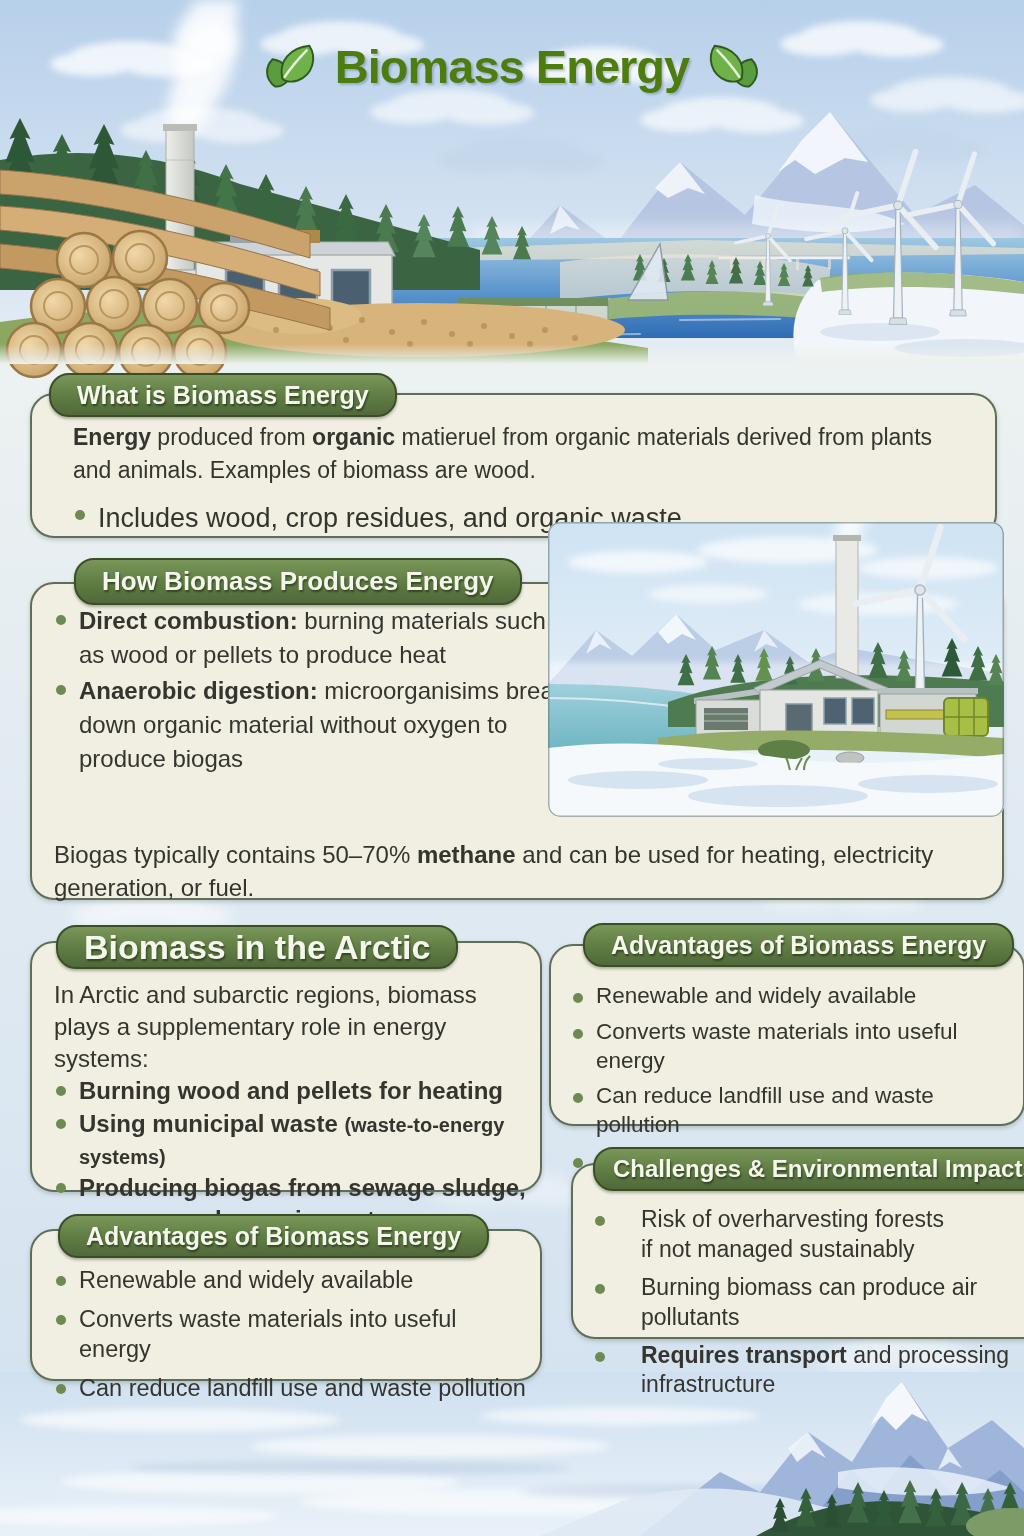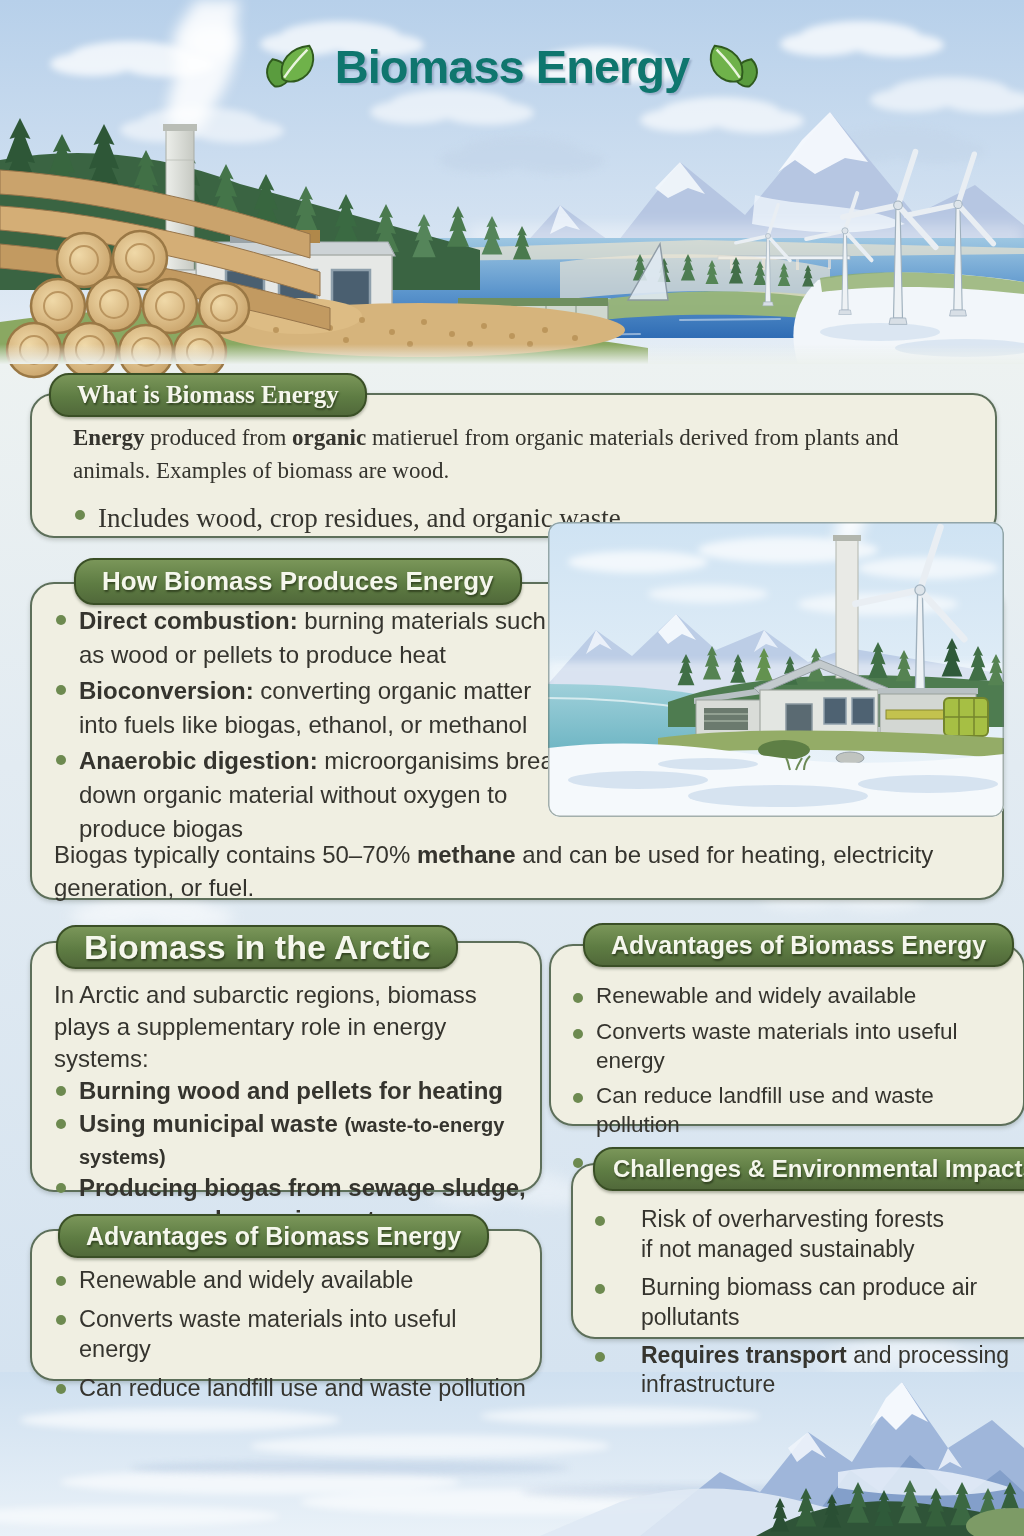--- a/index.html
+++ b/index.html
@@ -9,21 +9,21 @@
     font-family:"Liberation Sans","DejaVu Sans",sans-serif;
     color:#35342e;
   }
   .bg{position:absolute;left:0;top:0;z-index:0;}
   
   .title-row{
     position:absolute;left:0;top:34px;width:1024px;height:64px;
     display:flex;align-items:center;justify-content:center;gap:16px;z-index:2;
   }
   .page-title{
-    font-size:47px;font-weight:bold;color:#0f766e;letter-spacing:-1px;
+    font-size:47px;font-weight:bold;color:#4d7c0f;letter-spacing:-1px;
     text-shadow:2px 2px 2px rgba(40,60,100,0.25);
   }
   .leaf{width:58px;height:50px;}
   .leaf.mirror{transform:scaleX(-1);}
   
   .panel{
     position:absolute;z-index:2;
     background:#f0efe2;
     border:2.5px solid #5d6f5a;
     border-radius:24px;
@@ -360,21 +360,21 @@
     <path d="M24,37 C30,28 38,18 48,8" stroke="#eaf5df" stroke-width="2.5" fill="none"></path>
   </svg>
   <div class="page-title">Biomass Energy</div>
   <svg class="leaf mirror" viewBox="0 0 60 50">
     <path d="M14,46 C4,38 4,26 12,18 C24,20 30,28 28,40 C24,45 18,47 14,46 Z" fill="#5a9c3e" stroke="#2f5a1e" stroke-width="2"></path>
     <path d="M22,38 C18,20 30,6 50,4 C58,16 54,34 38,40 C31,42 25,41 22,38 Z" fill="#6fb24a" stroke="#2f5a1e" stroke-width="2"></path>
     <path d="M24,37 C30,28 38,18 48,8" stroke="#eaf5df" stroke-width="2.5" fill="none"></path>
   </svg>
 </div>
 
-<div class="panel" style="left:30px;top:393px;width:963px;height:141px;font-family:Liberation Serif, serif;">
+<div class="panel" style="left:30px;top:393px;width:963px;height:141px;">
   <div class="pill" style="left:17px;top:-22px;font-size:25px;">What is Biomass Energy</div>
   <div class="what-body">
     <div><b>Energy</b><span> produced from </span><b>organic</b><span> matieruel from organic materials derived from plants and animals. Examples of biomass are wood.</span></div>
     <div class="bullet">
       <span class="dot"></span>
       <span class="btext">Includes wood, crop residues, and organic waste</span>
     </div>
   </div>
 </div>
 
@@ -470,24 +470,20 @@
     </svg>
   </div>
 
   <div class="how-bullets">
     <div class="bullet">
       <span class="dot"></span>
       <span class="btext"><b>Direct combustion:</b><span> burning materials such as wood or pellets to produce heat</span></span>
     </div>
     <div class="bullet">
       <span class="dot"></span>
-      <span class="btext"><b>Bioconversion:</b><span> converting organic matter into fuels like biogas, ethanol, or methanol</span></span>
-    </div>
-    <div class="bullet">
-      <span class="dot"></span>
       <span class="btext"><b>Anaerobic digestion:</b><span> microorganisims break down organic material without oxygen to produce biogas</span></span>
     </div>
   </div>
   <div class="how-note"><span>Biogas typically contains 50–70% </span><b>methane</b><span> and can be used for heating, electricity generation, or fuel.</span></div>
 </div>
 
 <div class="panel" style="left:30px;top:941px;width:508px;height:247px;">
   <div class="pill" style="left:24px;top:-18px;font-size:34px;">Biomass in the Arctic</div>
   <div class="arctic-body">
     <div>In Arctic and subarctic regions, biomass plays a supplementary role in energy systems:</div>

